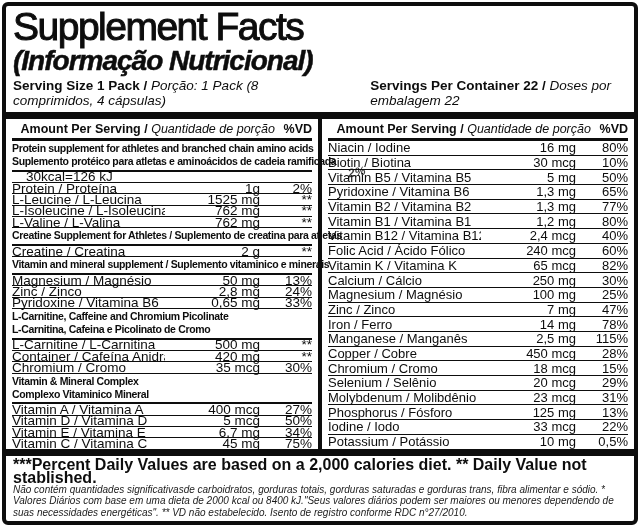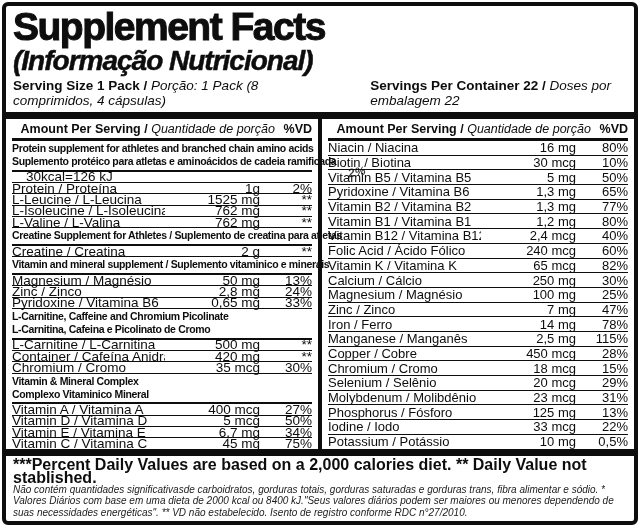--- a/index.html
+++ b/index.html
@@ -1,19 +1,19 @@
 <!DOCTYPE html>
 <html><head>
 <meta charset="utf-8">
 <style>
   html,body{margin:0;padding:0;background:#fff;}
   body{width:640px;height:527px;position:relative;font-family:"Liberation Sans",sans-serif;color:#0d0d0d;}
   .label{position:absolute;left:2px;top:2px;right:2px;bottom:2px;border:4px solid #0d0d0d;border-radius:6px;background:#fff;display:flex;flex-direction:column;overflow:hidden;}
   .hdr{padding:0 7px;}
-  .title{font-size:39px;font-weight:bold;letter-spacing:-1.5px;line-height:40px;margin-top:1px;-webkit-text-stroke:1px #0d0d0d;}
+  .title{font-size:39px;font-weight:normal;letter-spacing:-1.5px;line-height:40px;margin-top:1px;-webkit-text-stroke:1px #0d0d0d;}
   .subtitle{font-size:28px;font-weight:bold;font-style:italic;letter-spacing:-1px;line-height:28px;-webkit-text-stroke:0.5px #0d0d0d;}
   .servline{display:flex;justify-content:space-between;align-items:flex-end;font-size:13.5px;padding:3px 7px 4px;gap:48px;}
   .en{font-weight:bold;}
   .pt{font-style:italic;}
   .bar{height:7px;background:#0d0d0d;flex:0 0 auto;}
   .cols{flex:1;display:flex;min-height:0;}
   .col{flex:1 1 0;display:flex;flex-direction:column;padding:0 6px;min-width:0;}
   .vdiv{width:4px;background:#0d0d0d;flex:0 0 auto;}
   .col-header{display:flex;align-items:center;border-bottom:3px solid #0d0d0d;padding:3px 0 2px;font-size:12.5px;flex:0 0 auto;}
   .ch-label{flex:1;text-align:center;white-space:nowrap;}
@@ -160,21 +160,21 @@
 
     <div class="vdiv"></div>
 
     <div class="col rt">
       <div class="col-header">
         <span class="ch-label"><span class="en">Amount Per Serving / </span><span class="pt">Quantidade de porção</span></span>
         <span class="ch-pct">%VD</span>
       </div>
       <div class="rows-wrap" id="right-rows">
           <div class="row item">
-            <span class="lbl">Niacin / Niacina</span>
+            <span class="lbl">Niacin / Iodine</span>
             <span class="amt">16 mg</span>
             <span class="pct">80%</span>
           </div>
           <div class="row item">
             <span class="lbl">Biotin / Biotina</span>
             <span class="amt">30 mcg</span>
             <span class="pct">10%</span>
             <span class="artifact">2%</span>
           </div>
           <div class="row item">

